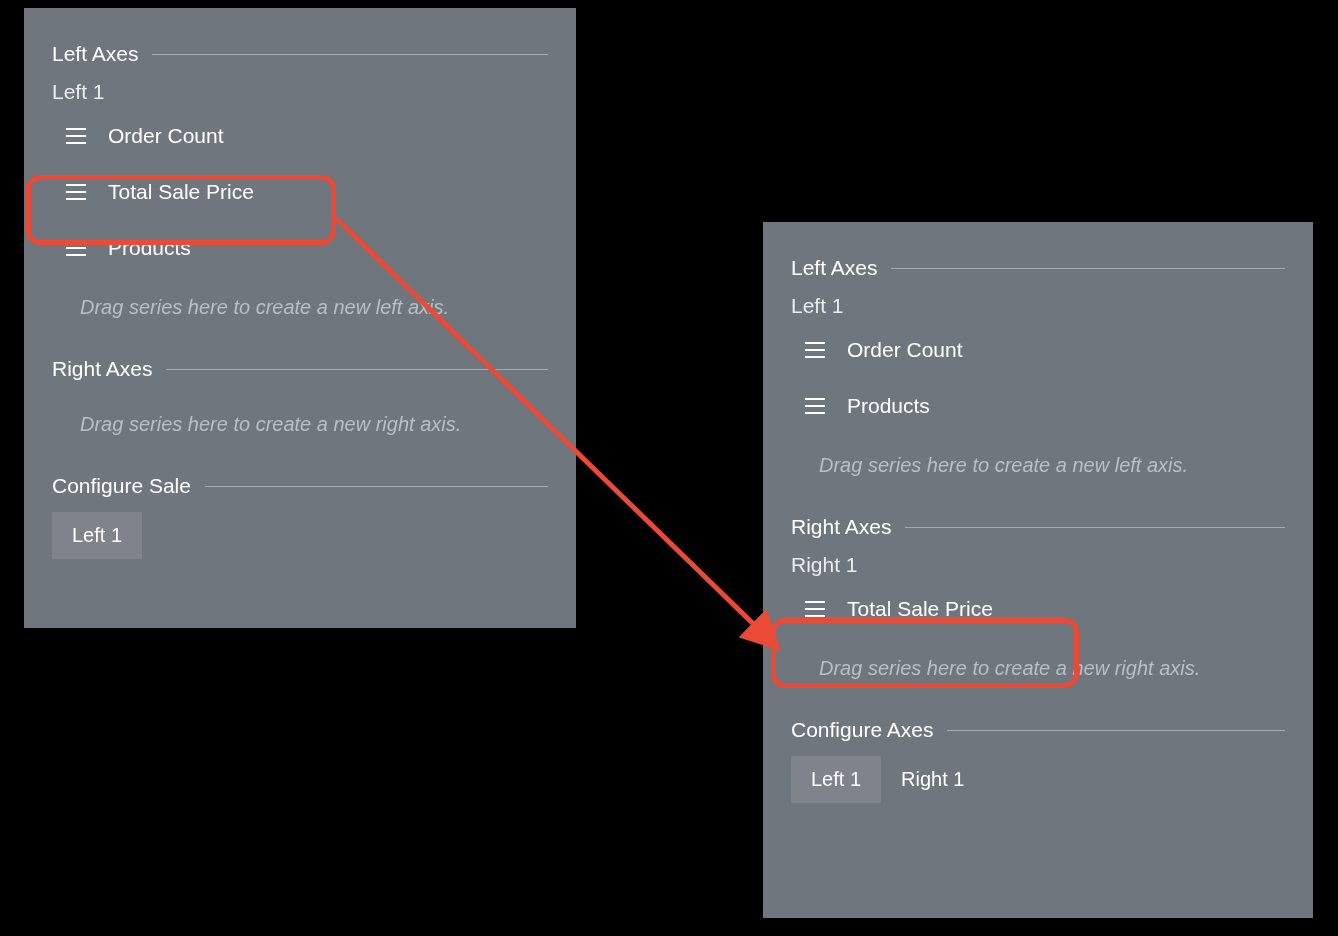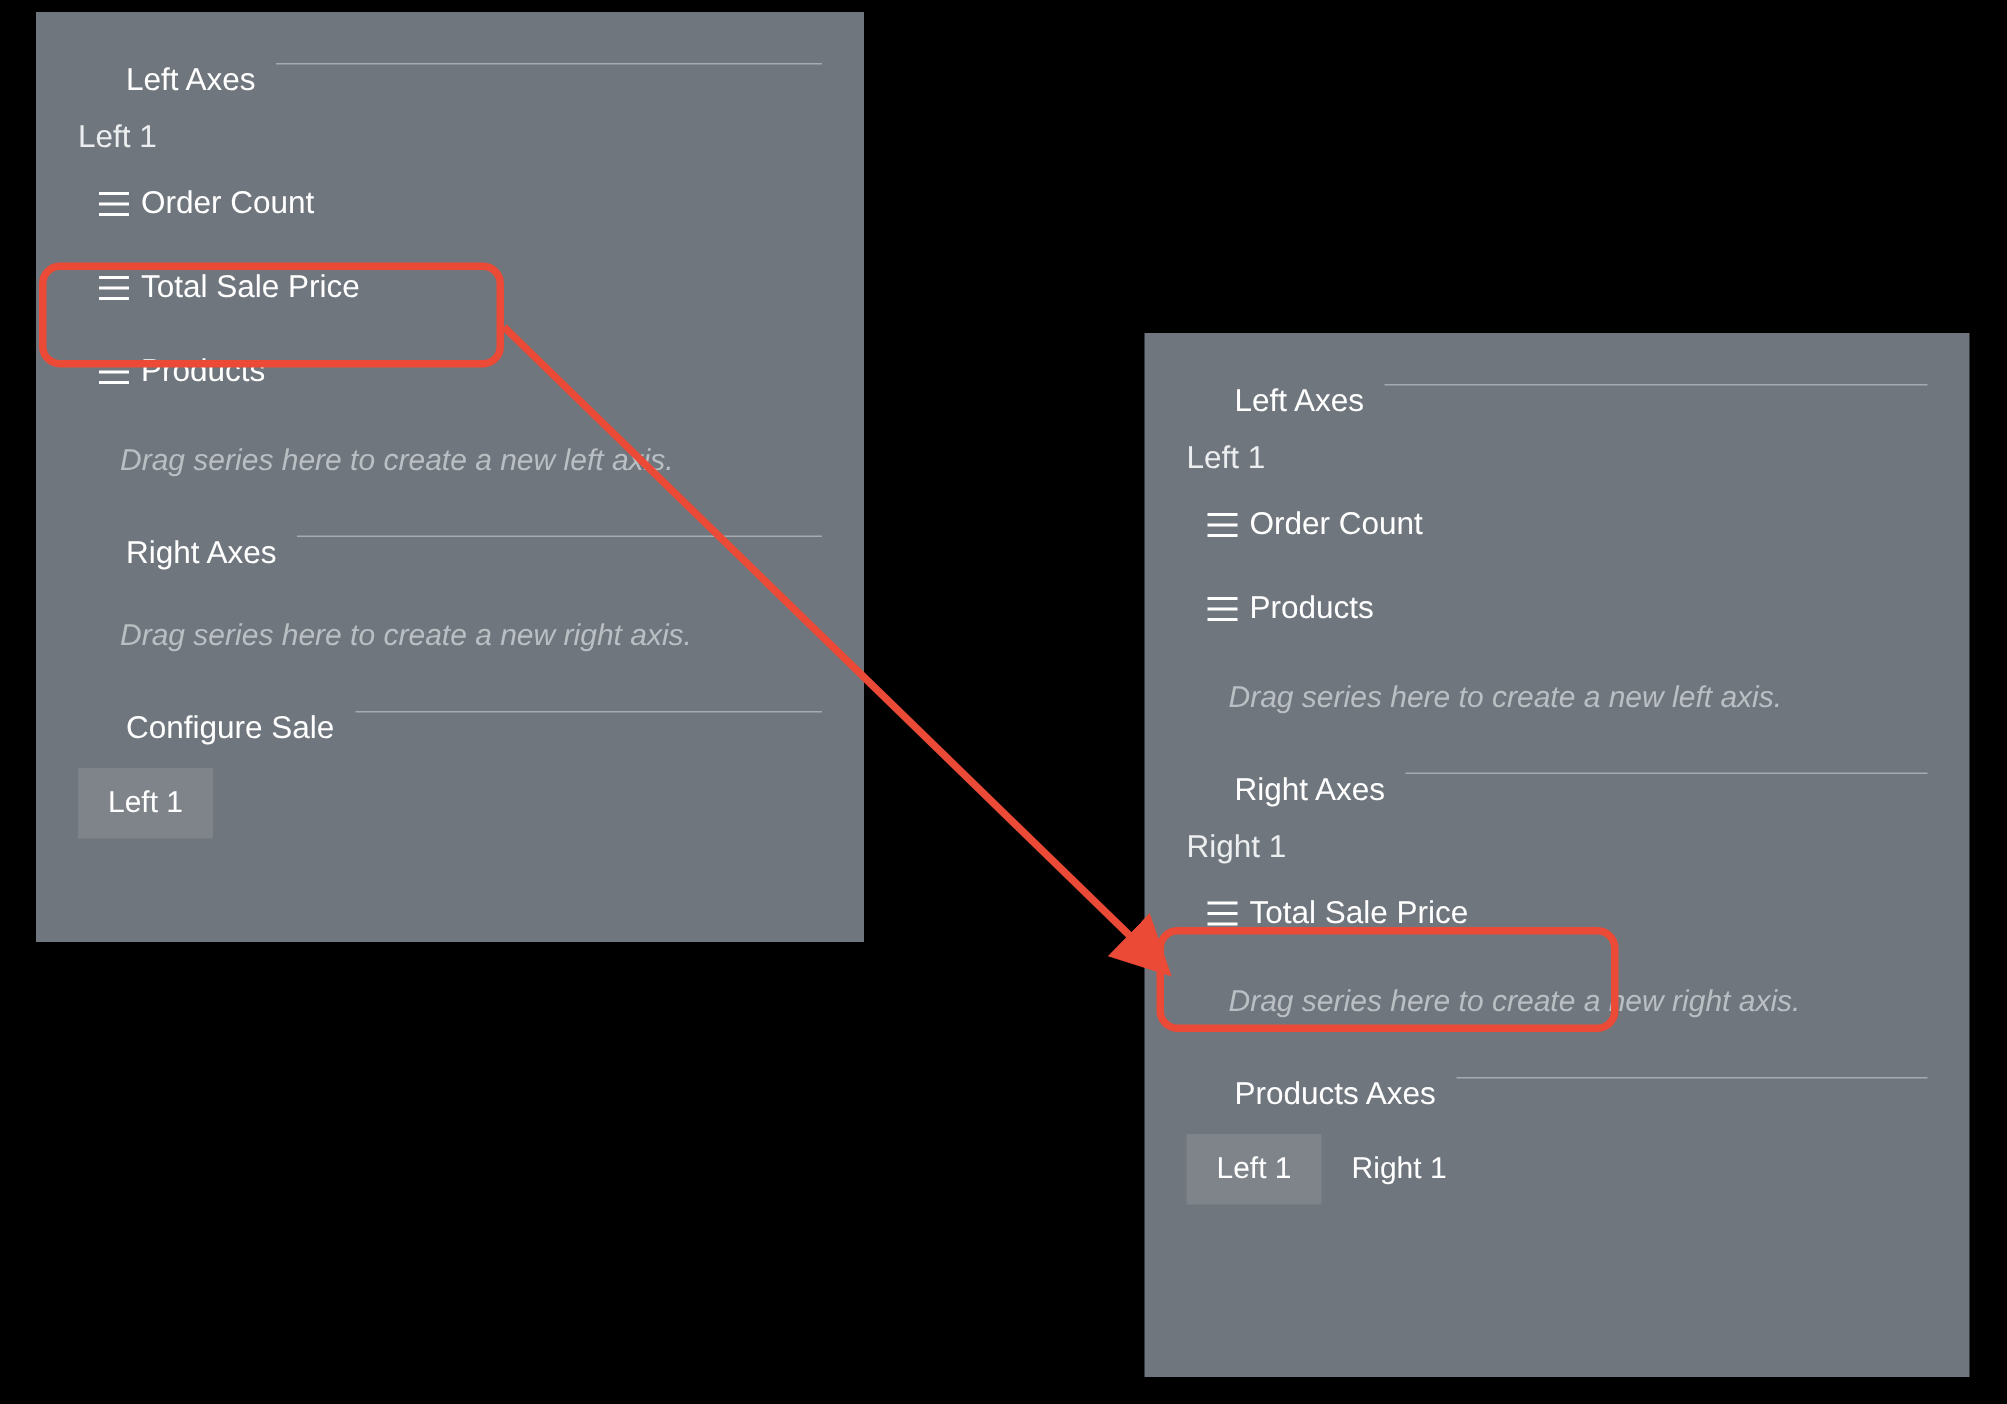--- a/index.html
+++ b/index.html
@@ -24,42 +24,41 @@
     height: 620px;
   }
   .panel-right {
     left: 763px;
     top: 222px;
     width: 550px;
     height: 696px;
   }
   .section-header {
     display: flex;
-    align-items: flex-start;
+    align-items: center;
     gap: 14px;
     color: #fff;
     font-size: 21px;
     margin-top: 16px;
     margin-bottom: 14px;
-    margin-left: 32px;
   }
   .section-header .line {
     flex: 1;
     height: 1px;
     background: #a6abaf;
   }
   .axis-label {
     color: #ebedef;
     font-size: 21px;
     margin: 8px 0 6px 0;
   }
   .series-item {
     display: flex;
     align-items: center;
-    gap: 8px;
+    gap: 22px;
     color: #fff;
     font-size: 21px;
     padding: 14px 8px 14px 14px;
     margin: 4px 0;
     position: relative;
   }
   .drag-icon {
     display: inline-block;
     width: 20px;
     height: 16px;
@@ -198,21 +197,21 @@
   <div class="series-item">
     <span class="drag-icon">
         <span></span>
       </span>
     <span>Total Sale Price</span>
   </div>
 
   <div class="placeholder">Drag series here to create a new right axis.</div>
 
   <div class="section-header">
-    <span>Products Axes</span>
+    <span>Configure Axes</span>
     <span class="line"></span>
   </div>
 
   <div class="tabs">
     <div class="tab">Left 1</div>
     <div class="tab inactive">Right 1</div>
   </div>
 </div>
 
 <div class="highlight-box hl1"></div>

